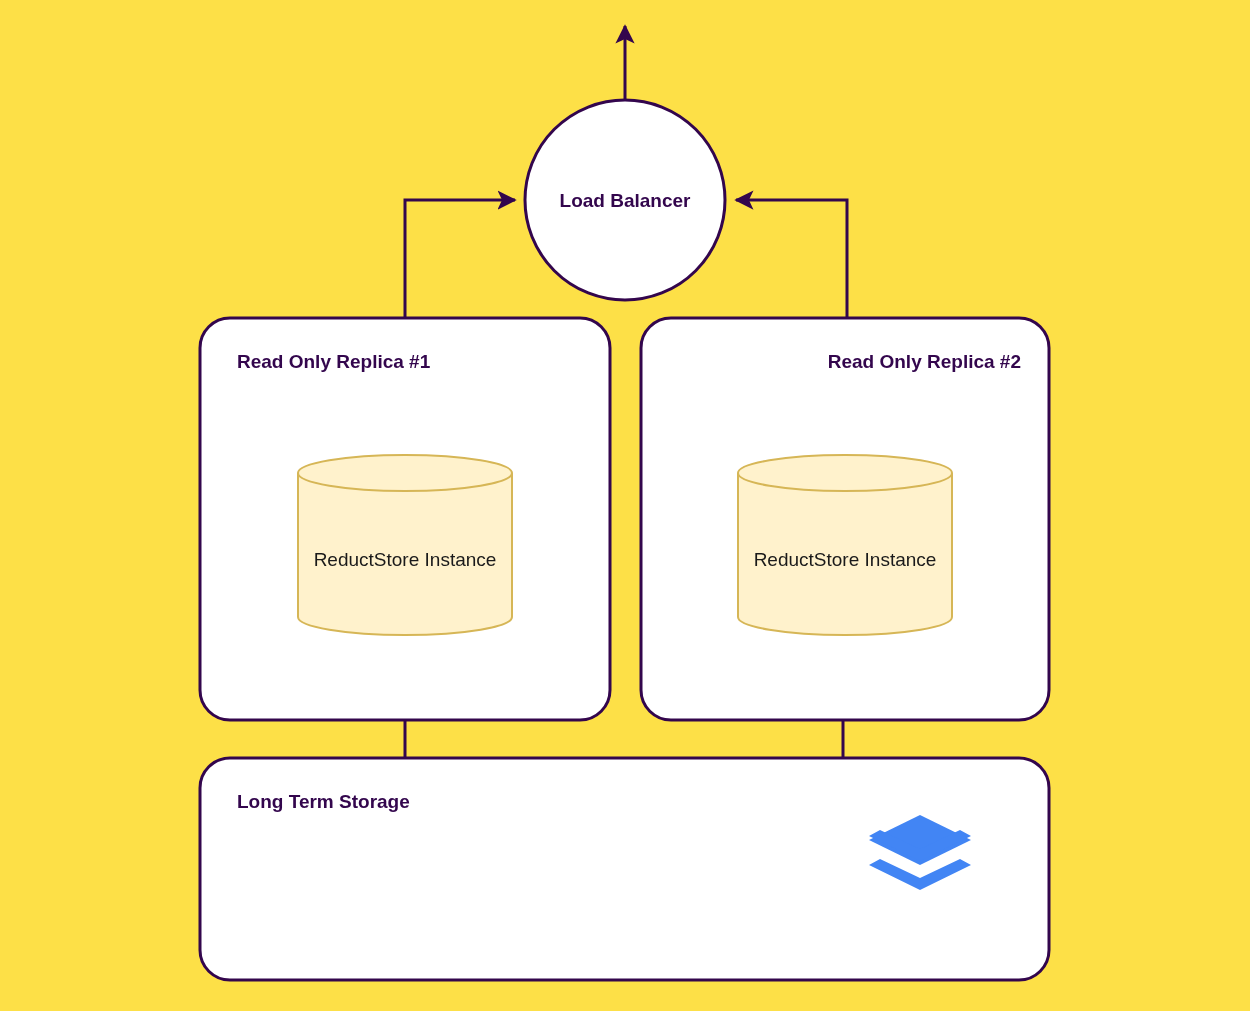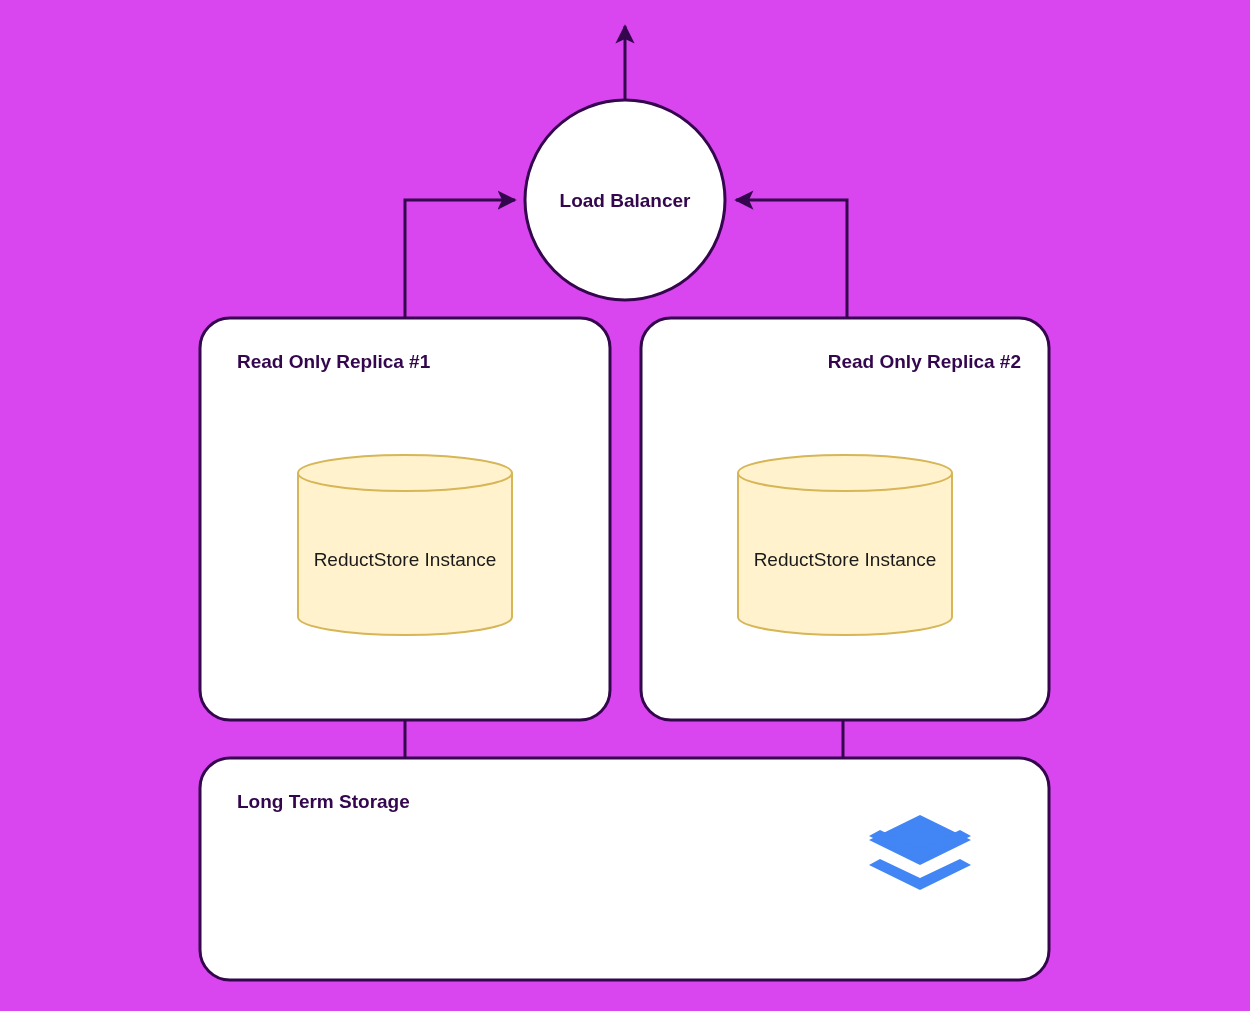--- a/index.html
+++ b/index.html
@@ -7,21 +7,21 @@
     padding: 0;
     background: #ffffff;
   }
   body {
     font-family: "Liberation Sans", sans-serif;
   }
   #diagram-root {
     position: relative;
     width: 1250px;
     height: 1011px;
-    background: #d946ef;
+    background: #fde047;
     overflow: hidden;
   }
   svg.canvas {
     position: absolute;
     left: 0;
     top: 0;
     width: 1250px;
     height: 1011px;
     display: block;
   }

